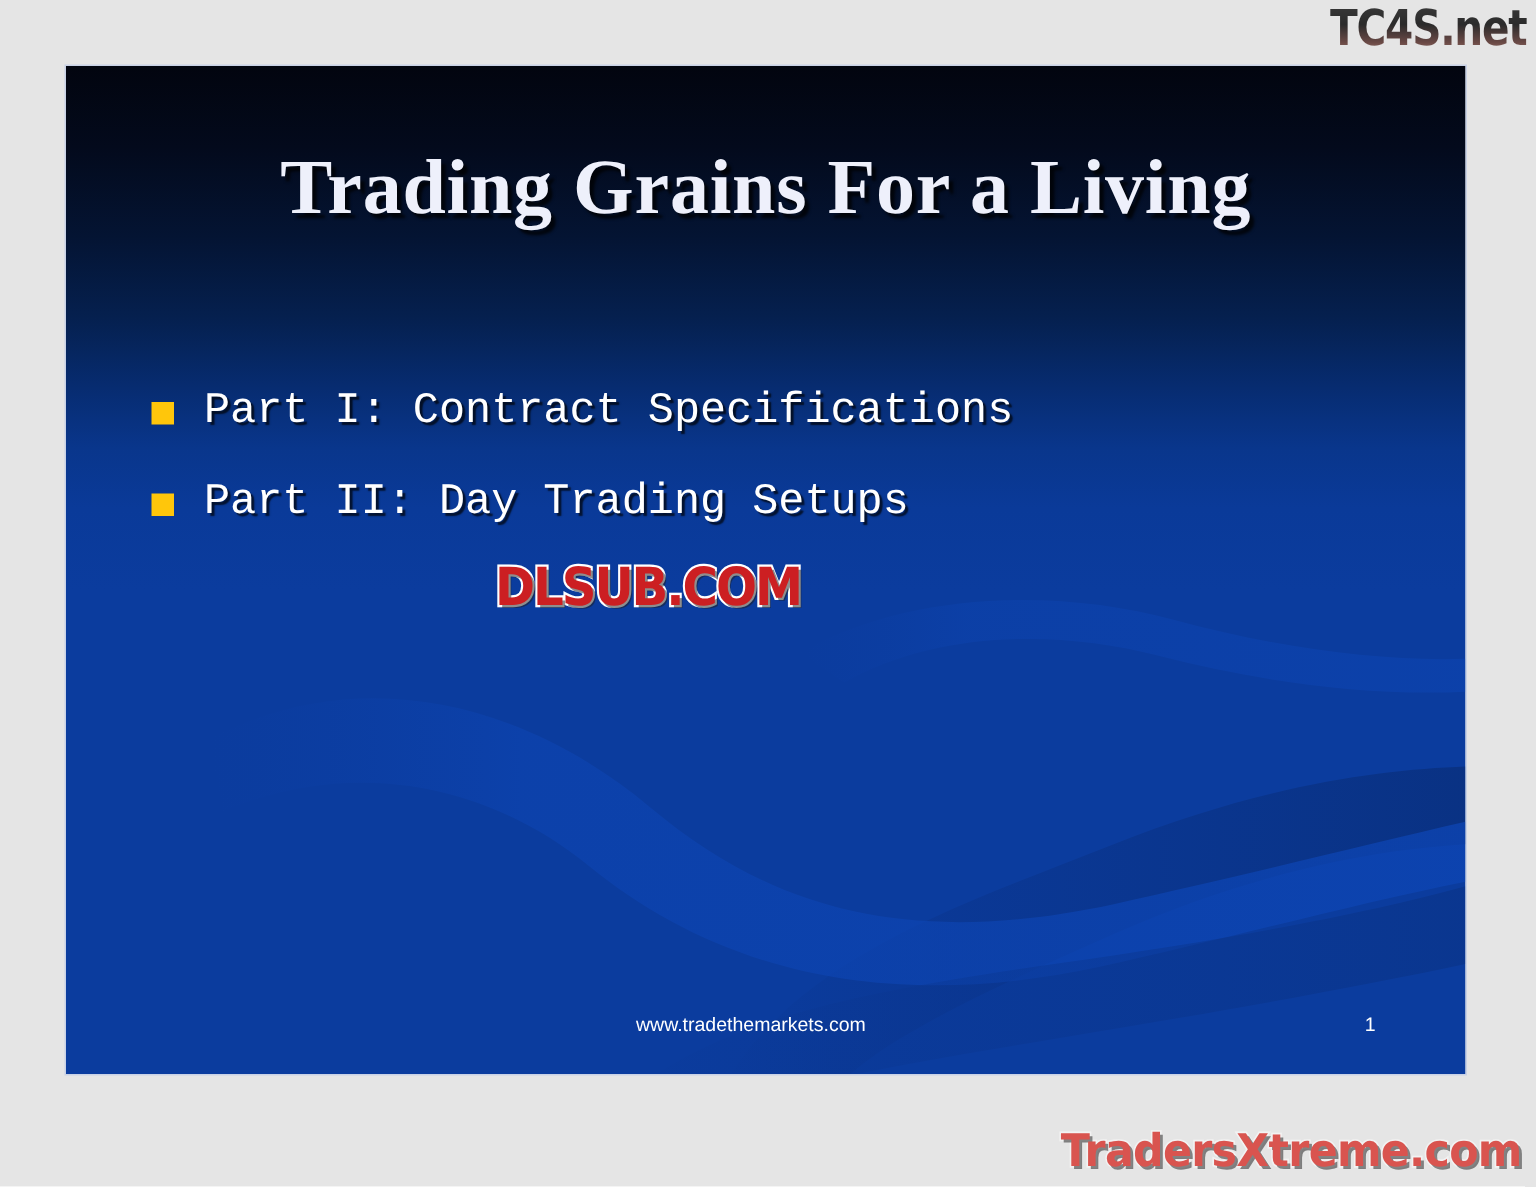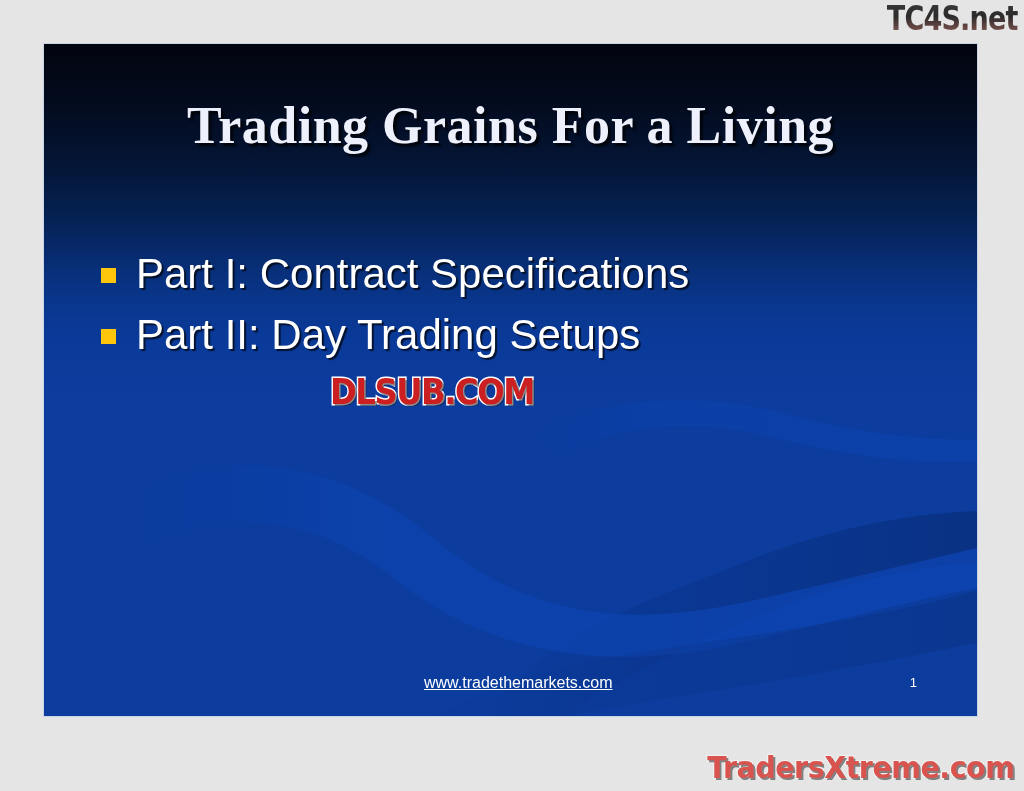--- a/index.html
+++ b/index.html
@@ -124,22 +124,22 @@
   }
   .bullet-mark {
     width: 15px;
     height: 15px;
     background: #ffc60b;
     flex: 0 0 auto;
     margin-top: 16px;
     margin-right: 20px;
   }
   .bullet-text {
-    font-family: Liberation Sans, sans-serif;
-    font-size: 42px;
+    font-family: Liberation Mono, monospace;
+    font-size: 29px;
     line-height: 44px;
     color: #ffffff;
     text-shadow: 2px 2px 1px rgba(0,0,0,0.7);
     white-space: nowrap;
   }
 
   
   .wm-overlay {
     position: absolute;
     left: 330px;
@@ -165,24 +165,23 @@
     left: 0;
     right: 0;
     bottom: 24px;
     height: 18px;
     font-family: "Liberation Sans", "DejaVu Sans", sans-serif;
   }
   .footer-url {
     position: absolute;
     left: 380px;
     top: 0;
-    font-size: 16px;
+    font-size: 13px;
     line-height: 18px;
     color: #ffffff;
-    text-decoration: underline;
   }
   .footer-pageno {
     position: absolute;
     right: 60px;
     top: 0;
     font-size: 13px;
     line-height: 18px;
     color: #ffffff;
   }
 </style>

